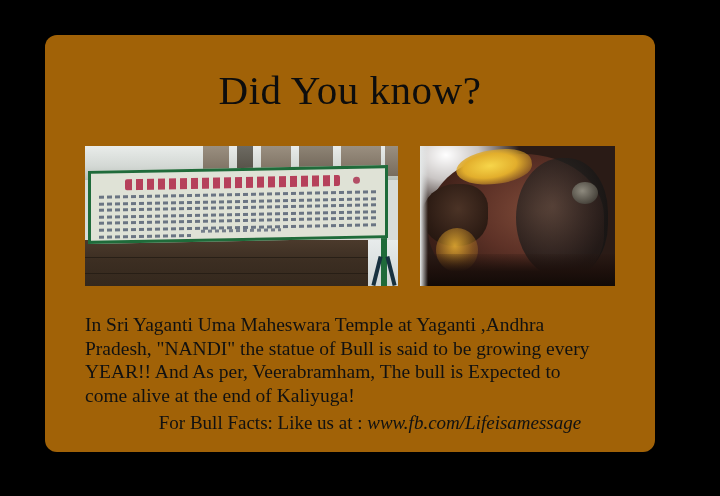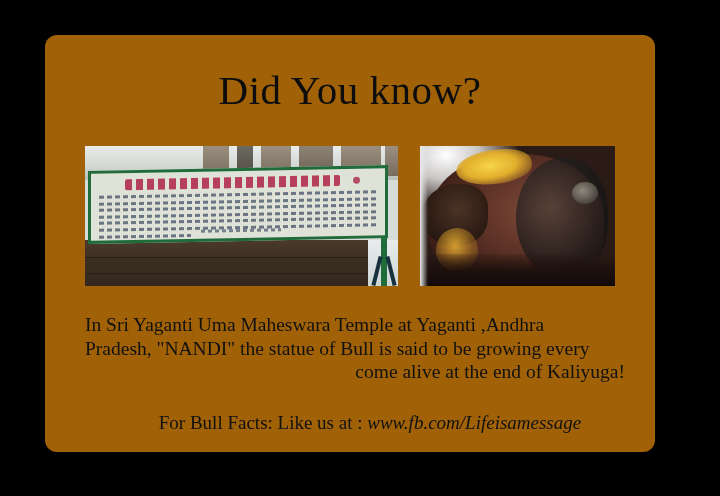--- a/index.html
+++ b/index.html
@@ -288,21 +288,21 @@
     left: 40px;
     top: 262px;
     width: 540px;
     font-family: "Liberation Serif", serif;
     font-size: 19.5px;
     line-height: 23.5px;
     color: #111111;
     margin-top: 16px;
   }
   #body-copy .ln { white-space: nowrap; }
-  #body-copy .ln.last { text-align: right; }
+  #body-copy .ln.last { text-align: left; }
 
   
   #footer {
     position: absolute;
     left: 40px;
     top: 377px;
     width: 570px;
     text-align: center;
     font-family: "Liberation Serif", serif;
     font-size: 19px;
@@ -365,20 +365,21 @@
         <div class="nandi-turmeric2"></div>
         <div class="nandi-floor"></div>
         <div class="nandi-edge-l"></div>
       </div>
 
     </div>
 
     <div id="body-copy">
       <div class="ln">In Sri Yaganti Uma Maheswara Temple at Yaganti ,Andhra</div>
       <div class="ln">Pradesh, "NANDI" the statue of Bull is said to be growing every</div>
+      <div class="ln">YEAR!!  And As per, Veerabramham, The bull is Expected to</div>
       <div class="ln last">come alive at the end of Kaliyuga!</div>
     </div>
 
     <div id="footer">
       <span>For Bull Facts: Like us at : </span><span class="url">www.fb.com/Lifeisamessage</span>
     </div>
 
   </div>
 </div>
 

